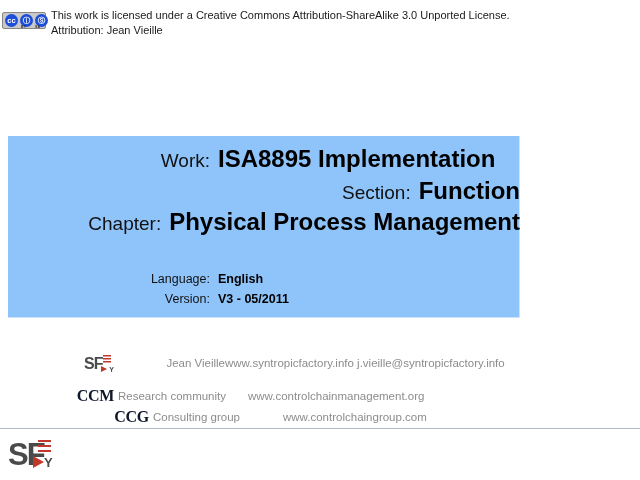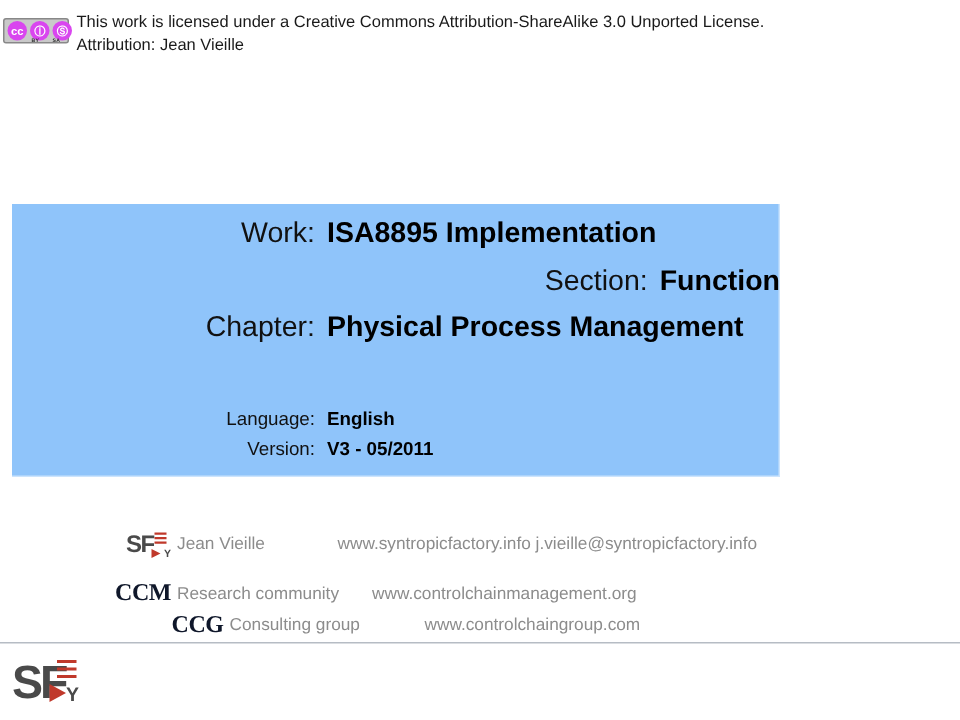--- a/index.html
+++ b/index.html
@@ -36,21 +36,21 @@
     display: flex;
     align-items: center;
     gap: 2px;
     padding: 0 2px;
     box-sizing: border-box;
   }
   .cc-circle {
     width: 13px;
     height: 13px;
     border-radius: 50%;
-    background: #d946ef;
+    background: #1d4ed8;
     color: #ffffff;
     font-size: 7.5px;
     line-height: 13px;
     text-align: center;
     font-family: "Liberation Sans", sans-serif;
     font-weight: bold;
     flex: 0 0 auto;
   }
   .cc-sub {
     position: absolute;
@@ -98,21 +98,21 @@
     width: 210px;
     text-align: right;
     font-size: 19px;
     font-weight: 400;
     color: #111111;
     padding-right: 8px;
     box-sizing: border-box;
     white-space: nowrap;
   }
   .field-value {
-    font-size: 19px;
+    font-size: 24px;
     font-weight: bold;
     color: #000000;
     white-space: nowrap;
   }
   .field-row.small .field-label { font-size: 12.5px; }
   .field-row.small .field-value { font-size: 12.5px; }
 
   #row-work    { top: 9px; }
   #row-section { top: 41px; justify-content: flex-end; }
   #row-chapter { top: 72px; }
@@ -150,21 +150,21 @@
     width: 130px;
     font-size: 11.5px;
     color: #8c8c8c;
     white-space: nowrap;
   }
   .footer-url {
     font-size: 11.5px;
     color: #8c8c8c;
     white-space: nowrap;
   }
-  #footer-row-sf .footer-desc { width: 107px; }
+  #footer-row-sf .footer-desc { width: 107px; text-align: right; }
 
   .ccx-logo {
     font-size: 16px;
     font-weight: bold;
     color: #0f172a;
     letter-spacing: -0.3px;
     font-family: Liberation Serif, serif;
   }
 
   

